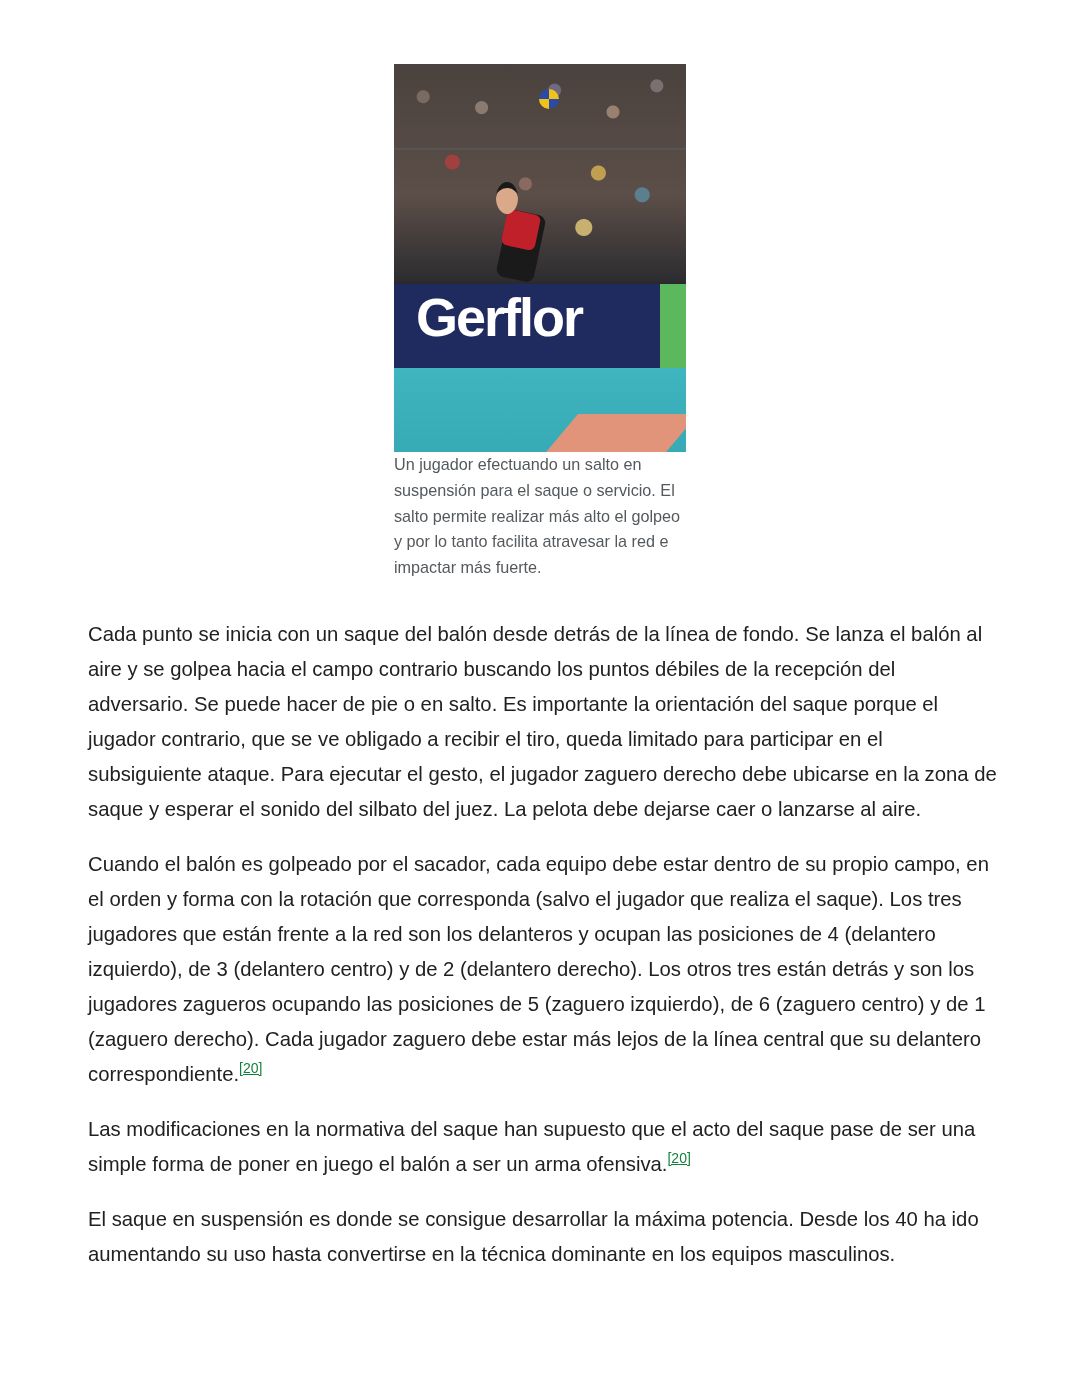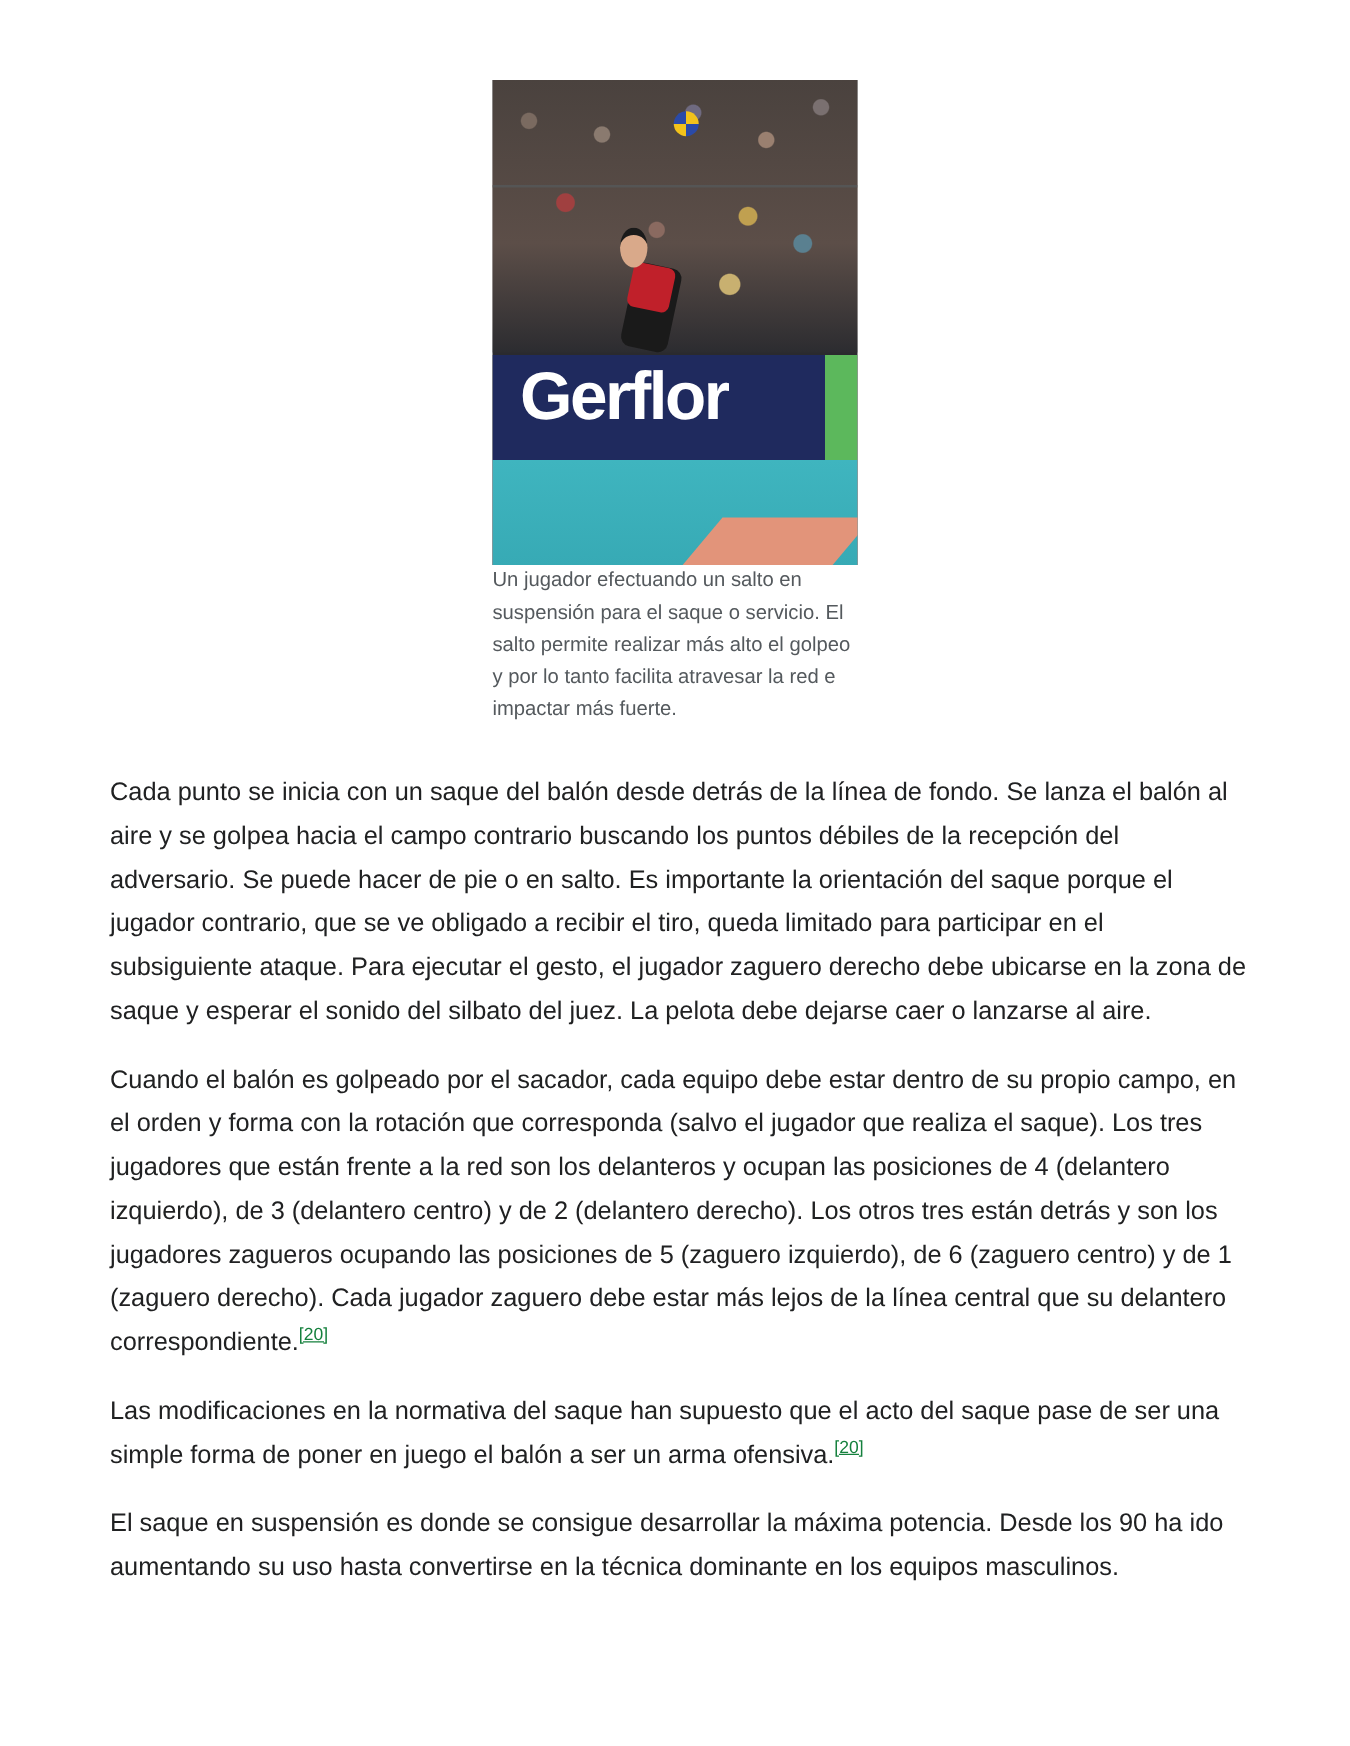--- a/index.html
+++ b/index.html
@@ -56,14 +56,14 @@
     <div class="player-jersey"></div>
     <div class="player-head"></div>
   </div>
   <div class="caption">Un jugador efectuando un salto en suspensión para el saque o servicio. El salto permite realizar más alto el golpeo y por lo tanto facilita atravesar la red e impactar más fuerte.</div>
 </div>
 
 <div class="content">
   <p><span>Cada punto se inicia con un saque del balón desde detrás de la línea de fondo. Se lanza el balón al aire y se golpea hacia el campo contrario buscando los puntos débiles de la recepción del adversario. Se puede hacer de pie o en salto. Es importante la orientación del saque porque el jugador contrario, que se ve obligado a recibir el tiro, queda limitado para participar en el subsiguiente ataque. Para ejecutar el gesto, el jugador zaguero derecho debe ubicarse en la zona de saque y esperar el sonido del silbato del juez. La pelota debe dejarse caer o lanzarse al aire.</span></p>
   <p><span>Cuando el balón es golpeado por el sacador, cada equipo debe estar dentro de su propio campo, en el orden y forma con la rotación que corresponda (salvo el jugador que realiza el saque). Los tres jugadores que están frente a la red son los delanteros y ocupan las posiciones de 4 (delantero izquierdo), de 3 (delantero centro) y de 2 (delantero derecho). Los otros tres están detrás y son los jugadores zagueros ocupando las posiciones de 5 (zaguero izquierdo), de 6 (zaguero centro) y de 1 (zaguero derecho). Cada jugador zaguero debe estar más lejos de la línea central que su delantero correspondiente.</span><a class="cite">[20]</a></p>
   <p><span>Las modificaciones en la normativa del saque han supuesto que el acto del saque pase de ser una simple forma de poner en juego el balón a ser un arma ofensiva.</span><a class="cite">[20]</a></p>
-  <p><span>El saque en suspensión es donde se consigue desarrollar la máxima potencia. Desde los 90 ha ido aumentando su uso hasta convertirse en la técnica dominante en los equipos masculinos.</span></p>
+  <p><span>El saque en suspensión es donde se consigue desarrollar la máxima potencia. Desde los 40 ha ido aumentando su uso hasta convertirse en la técnica dominante en los equipos masculinos.</span></p>
 </div>
 
 </body></html>

